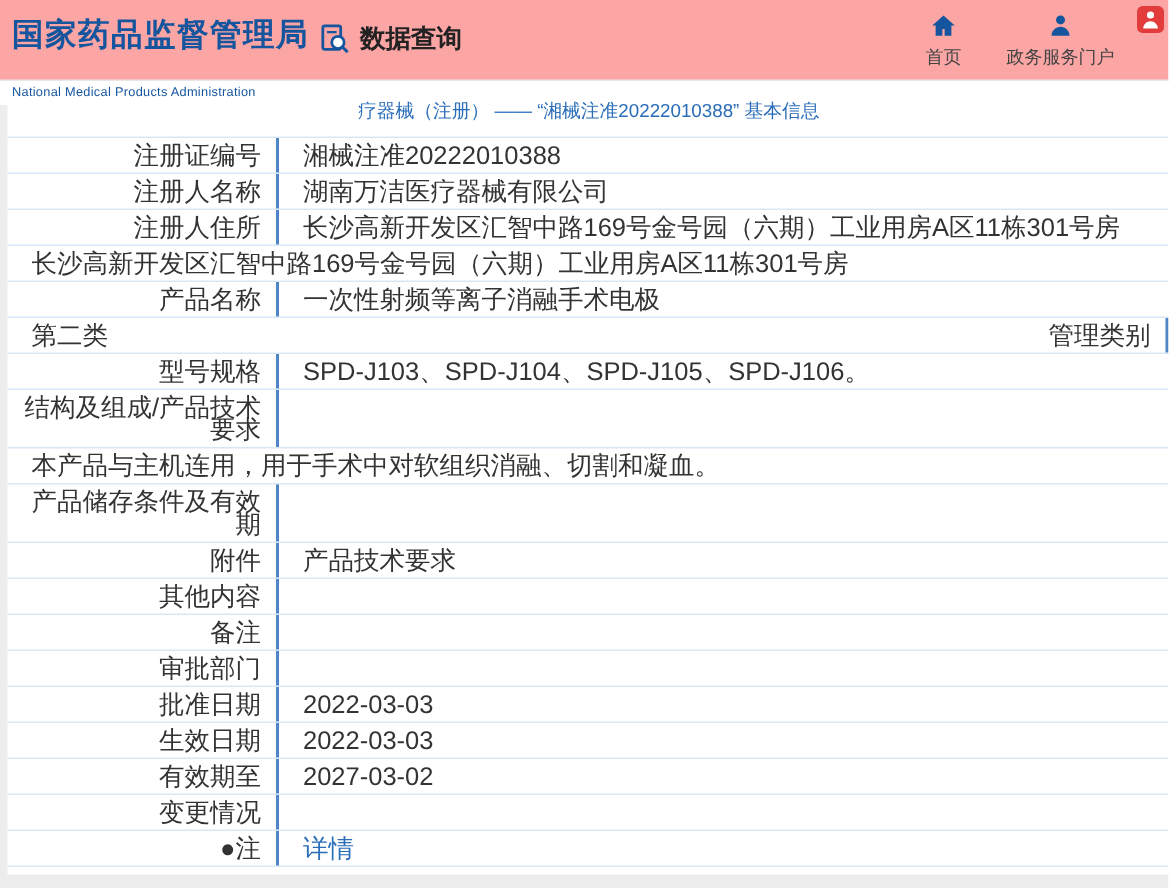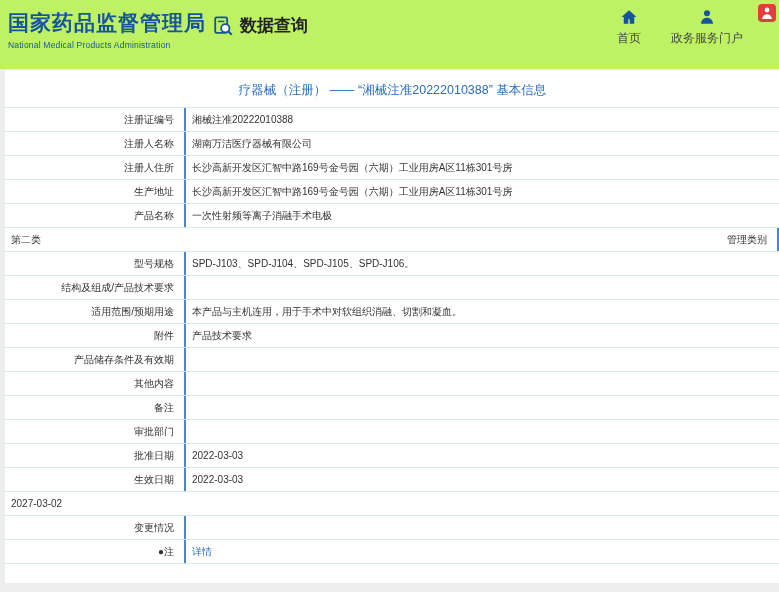--- a/index.html
+++ b/index.html
@@ -3,47 +3,47 @@
 <meta charset="utf-8">
 <style>
   * { margin:0; padding:0; box-sizing:border-box; }
   html,body { width:779px; height:592px; }
   body {
     font-family:"Liberation Sans","DejaVu Sans",sans-serif;
     background:#fff; color:var(--text-dark,#333);
     position:relative; overflow:hidden;
   }
   
-  .header { height:70px; background:#bef264; position:relative; border-bottom:1px solid #e8e8e8; }
+  .header { height:54px; background:#fca5a5; position:relative; border-bottom:1px solid #e8e8e8; }
   .logo { position:absolute; left:8px; top:9px; }
   .logo-title { font-size:21px; font-weight:bold; color:var(--brand-blue,#15559e); letter-spacing:1px; }
-  .logo-sub { font-size:8.5px; color:var(--brand-blue,#15559e); margin-top:3px; letter-spacing:.2px; }
+  .logo-sub { font-size:8.5px; color:var(--brand-blue,#15559e); margin-top:19px; letter-spacing:.2px; }
   .section-head { position:absolute; left:212px; top:14px; display:flex; align-items:center; gap:6px; }
   .section-title { font-size:17px; font-weight:bold; color:#222; }
   .nav { position:absolute; right:36px; top:8px; display:flex; gap:30px; }
   .nav-item { display:flex; flex-direction:column; align-items:center; gap:4px; font-size:12px; color:#444; cursor:pointer; }
   .corner-icon { position:absolute; top:4px; right:3px; width:18px; height:18px; cursor:pointer; }
   .icon { display:inline-flex; line-height:0; }
   
   .left-strip { position:absolute; left:0; top:70px; bottom:0; width:5px; background:#ededed; }
   .bottom-strip { position:absolute; left:0; bottom:0; width:100%; height:9px; background:#ededed; }
   
   .content { margin-left:5px; }
   .breadcrumb { padding:12px 0 8px 1px; font-size:12.5px; color:var(--link-blue,#2a6db8);text-align:center; }
   .info-table { border-top:1px solid var(--row-border,#d9e7f5); }
   .row { display:flex; align-items:stretch; border-bottom:1px solid var(--row-border,#d9e7f5); min-height:24px; }
-  .cell { font-size:10px; line-height:15px; }
+  .cell { font-size:17px; line-height:15px; }
   .cell.label {
     flex:0 0 181px; width:181px; text-align:right;
     border-right:2px solid var(--column-divider,#4d85c6);
     padding:4px 10px 4px 4px;
     display:flex; align-items:center; justify-content:flex-end;
     color:#333;
   }
-  .cell.value { flex:1; padding:4px 14px 4px 6px; display:flex; align-items:center; color:#333; }
+  .cell.value { flex:1; padding:4px 14px 4px 16px; display:flex; align-items:center; color:#333; }
   .detail-link { color:var(--link-blue,#2a6db8); cursor:pointer; }
 </style>
 </head>
 <body>
 
 <div class="header">
   <div class="logo">
     <div class="logo-title">国家药品监督管理局</div>
     <div class="logo-sub">National Medical Products Administration</div>
   </div>
@@ -97,49 +97,47 @@
       </div>
       <div class="row">
         <div class="cell label">注册人名称</div>
         <div class="cell value">湖南万洁医疗器械有限公司</div>
       </div>
       <div class="row">
         <div class="cell label">注册人住所</div>
         <div class="cell value">长沙高新开发区汇智中路169号金号园（六期）工业用房A区11栋301号房</div>
       </div>
       <div class="row">
-        <div class="cell label">生产地址</div>
         <div class="cell value">长沙高新开发区汇智中路169号金号园（六期）工业用房A区11栋301号房</div>
       </div>
       <div class="row">
         <div class="cell label">产品名称</div>
         <div class="cell value">一次性射频等离子消融手术电极</div>
       </div>
       <div class="row">
         <div class="cell value">第二类</div>
         <div class="cell label">管理类别</div>
       </div>
       <div class="row">
         <div class="cell label">型号规格</div>
         <div class="cell value">SPD-J103、SPD-J104、SPD-J105、SPD-J106。</div>
       </div>
       <div class="row">
         <div class="cell label">结构及组成/产品技术要求</div>
       </div>
       <div class="row">
-        <div class="cell label">适用范围/预期用途</div>
         <div class="cell value">本产品与主机连用，用于手术中对软组织消融、切割和凝血。</div>
+      </div>
+      <div class="row">
+        <div class="cell label">产品储存条件及有效期</div>
+        <div class="cell value"></div>
       </div>
       <div class="row">
         <div class="cell label">附件</div>
         <div class="cell value">产品技术要求</div>
-      </div>
-      <div class="row">
-        <div class="cell label">产品储存条件及有效期</div>
-        <div class="cell value"></div>
       </div>
       <div class="row">
         <div class="cell label">其他内容</div>
         <div class="cell value"></div>
       </div>
       <div class="row">
         <div class="cell label">备注</div>
         <div class="cell value"></div>
       </div>
       <div class="row">
@@ -147,20 +145,21 @@
       </div>
       <div class="row">
         <div class="cell label">批准日期</div>
         <div class="cell value">2022-03-03</div>
       </div>
       <div class="row">
         <div class="cell label">生效日期</div>
         <div class="cell value">2022-03-03</div>
       </div>
       <div class="row">
+        <div class="cell label">有效期至</div>
         <div class="cell value">2027-03-02</div>
       </div>
       <div class="row">
         <div class="cell label">变更情况</div>
         <div class="cell value"></div>
       </div>
       <div class="row">
         <div class="cell label">●注</div>
         <div class="cell value">
           <span class="detail-link">详情</span>

